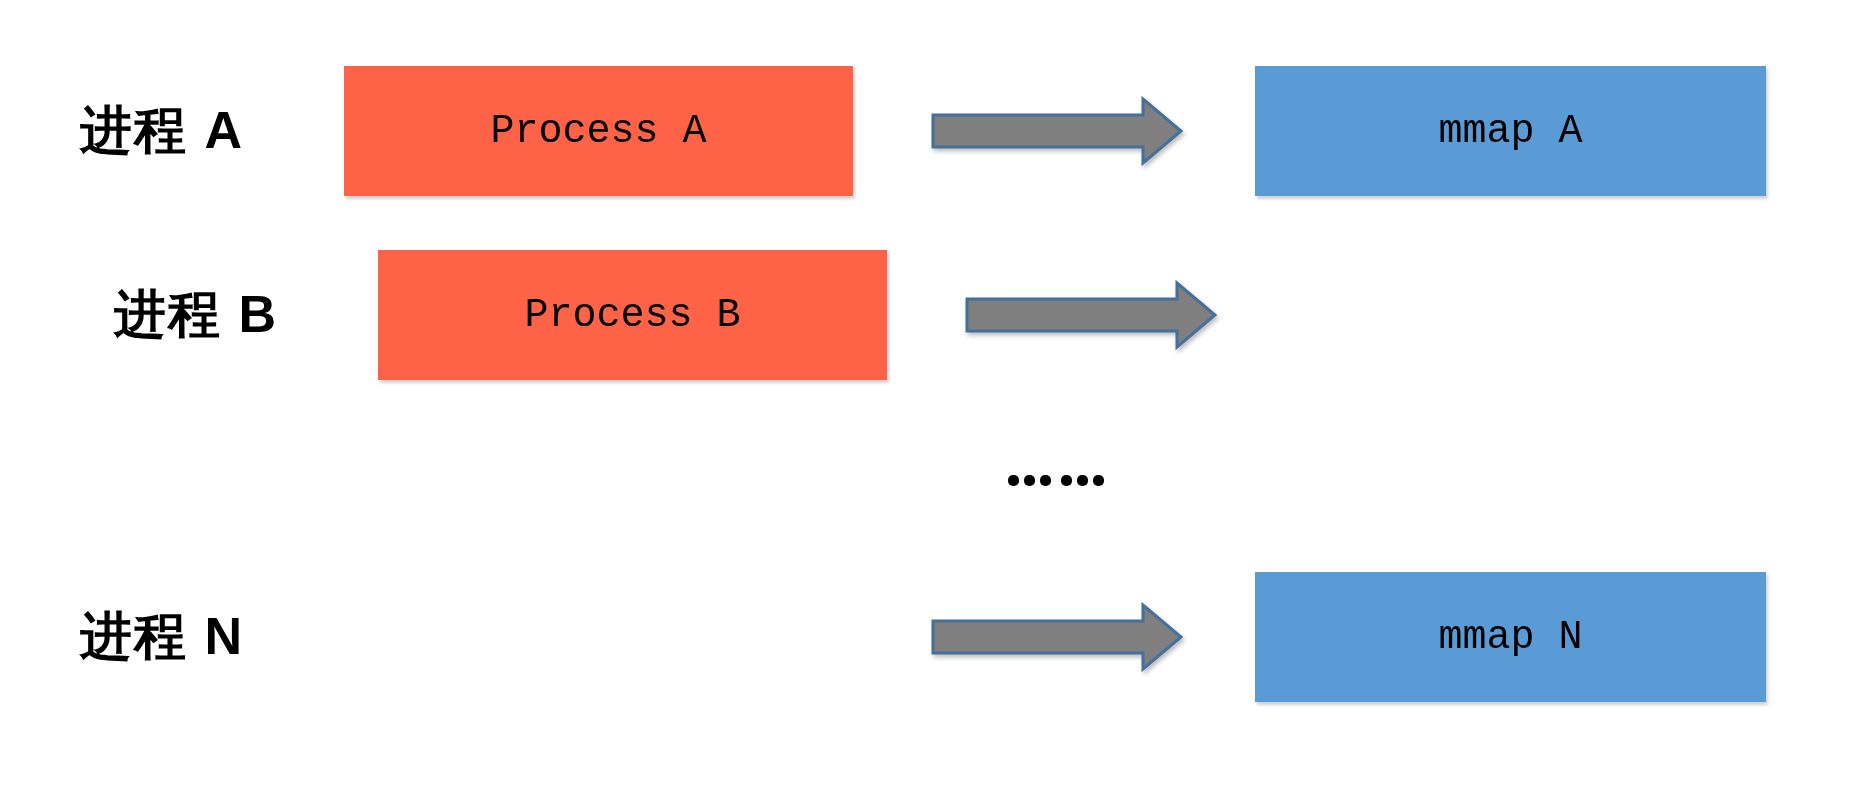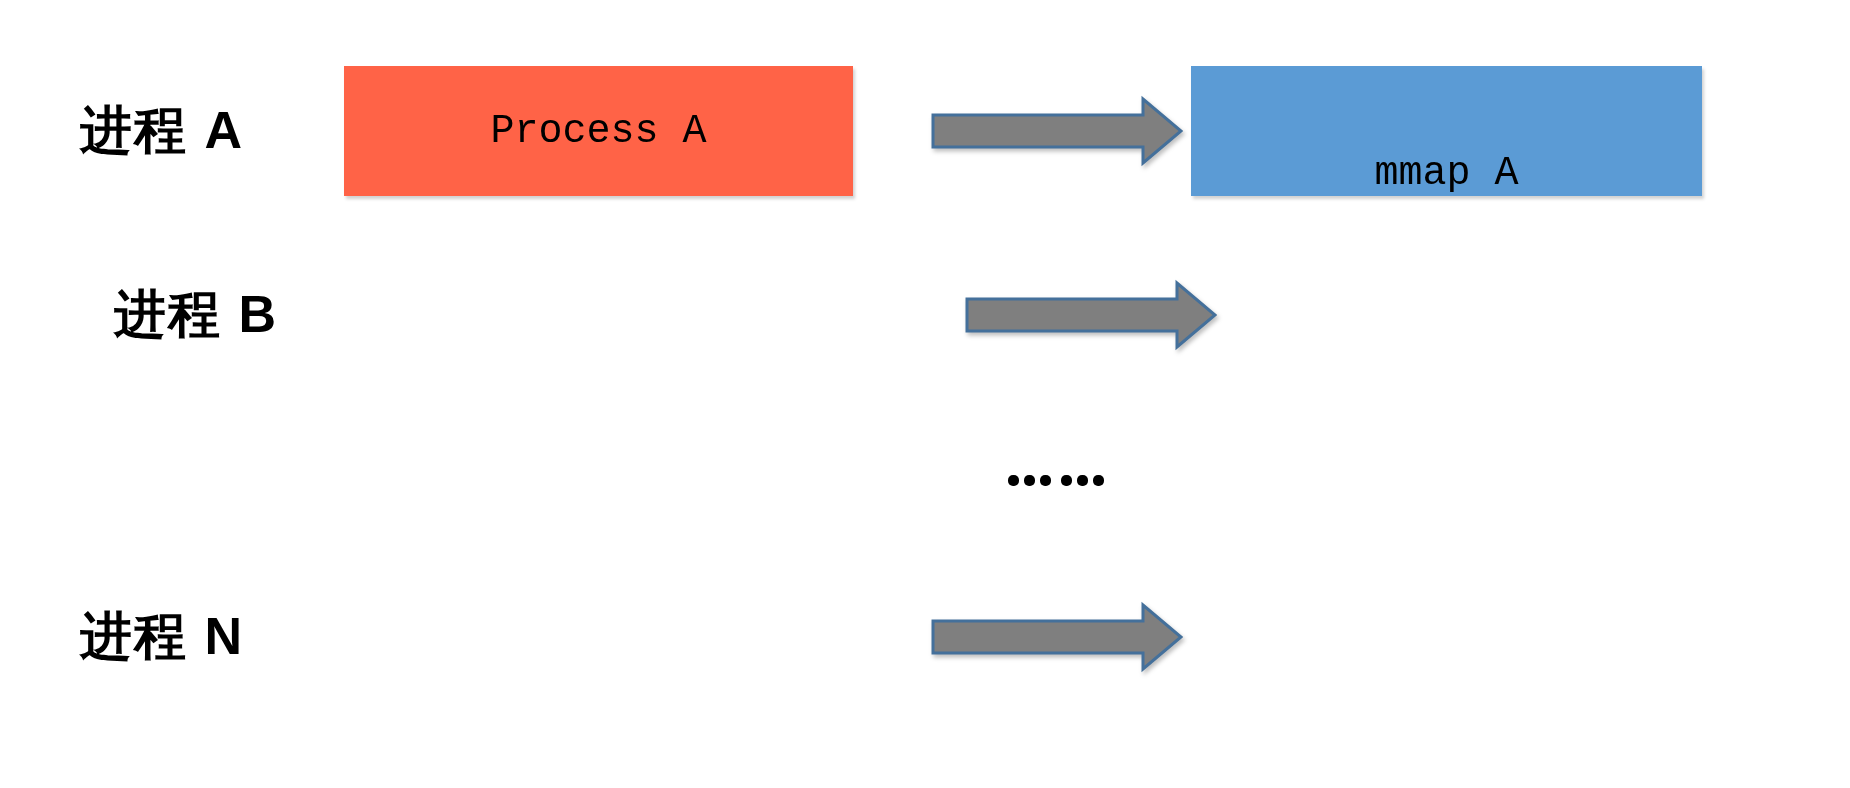--- a/index.html
+++ b/index.html
@@ -47,24 +47,23 @@
     font-size: 40px;
     color: #000000;
     white-space: nowrap;
   }
   .process-box {
     left: 344px;
     width: 509px;
     background: #FF6347;
   }
   .mmap-box {
-    left: 1191px;
+    left: 1255px;
     width: 511px;
     background: #5B9BD5;
-    align-items: flex-end;
   }
   .arrow {
     position: absolute;
     left: 931px;
     top: 50%;
     transform: translateY(-50%);
     width: 252px;
     height: 74px;
     filter: drop-shadow(2px 3px 2px rgba(0,0,0,0.25));
   }
@@ -100,34 +99,40 @@
     <svg class="arrow" viewBox="0 0 252 74" xmlns="http://www.w3.org/2000/svg">
       <polygon points="2,21 212,21 212,5 250,37 212,69 212,53 2,53" fill="#7F7F7F" stroke="#44709B" stroke-width="3" stroke-linejoin="miter"></polygon>
     </svg>
     <div class="box mmap-box">
       <span>mmap A</span>
     </div>
   </div>
 
   <div class="row" style="top:250px;margin-left:34px;">
     <div class="row-label">进程 B</div>
+    <div class="box process-box">
+      <span>Process B</span>
+    </div>
     <svg class="arrow" viewBox="0 0 252 74" xmlns="http://www.w3.org/2000/svg">
       <polygon points="2,21 212,21 212,5 250,37 212,69 212,53 2,53" fill="#7F7F7F" stroke="#44709B" stroke-width="3" stroke-linejoin="miter"></polygon>
     </svg>
   </div>
 
   <div class="ellipsis" role="img" aria-label="……">
     <span class="dot"></span>
     <span class="dot"></span>
     <span class="dot"></span>
     <span class="dot mid-gap"></span>
     <span class="dot"></span>
     <span class="dot"></span>
   </div>
 
   <div class="row" style="top:572px;">
     <div class="row-label">进程 N</div>
     <svg class="arrow" viewBox="0 0 252 74" xmlns="http://www.w3.org/2000/svg">
       <polygon points="2,21 212,21 212,5 250,37 212,69 212,53 2,53" fill="#7F7F7F" stroke="#44709B" stroke-width="3" stroke-linejoin="miter"></polygon>
     </svg>
+    <div class="box mmap-box">
+      <span>mmap N</span>
+    </div>
   </div>
 
 </div>
 
 </body></html>

